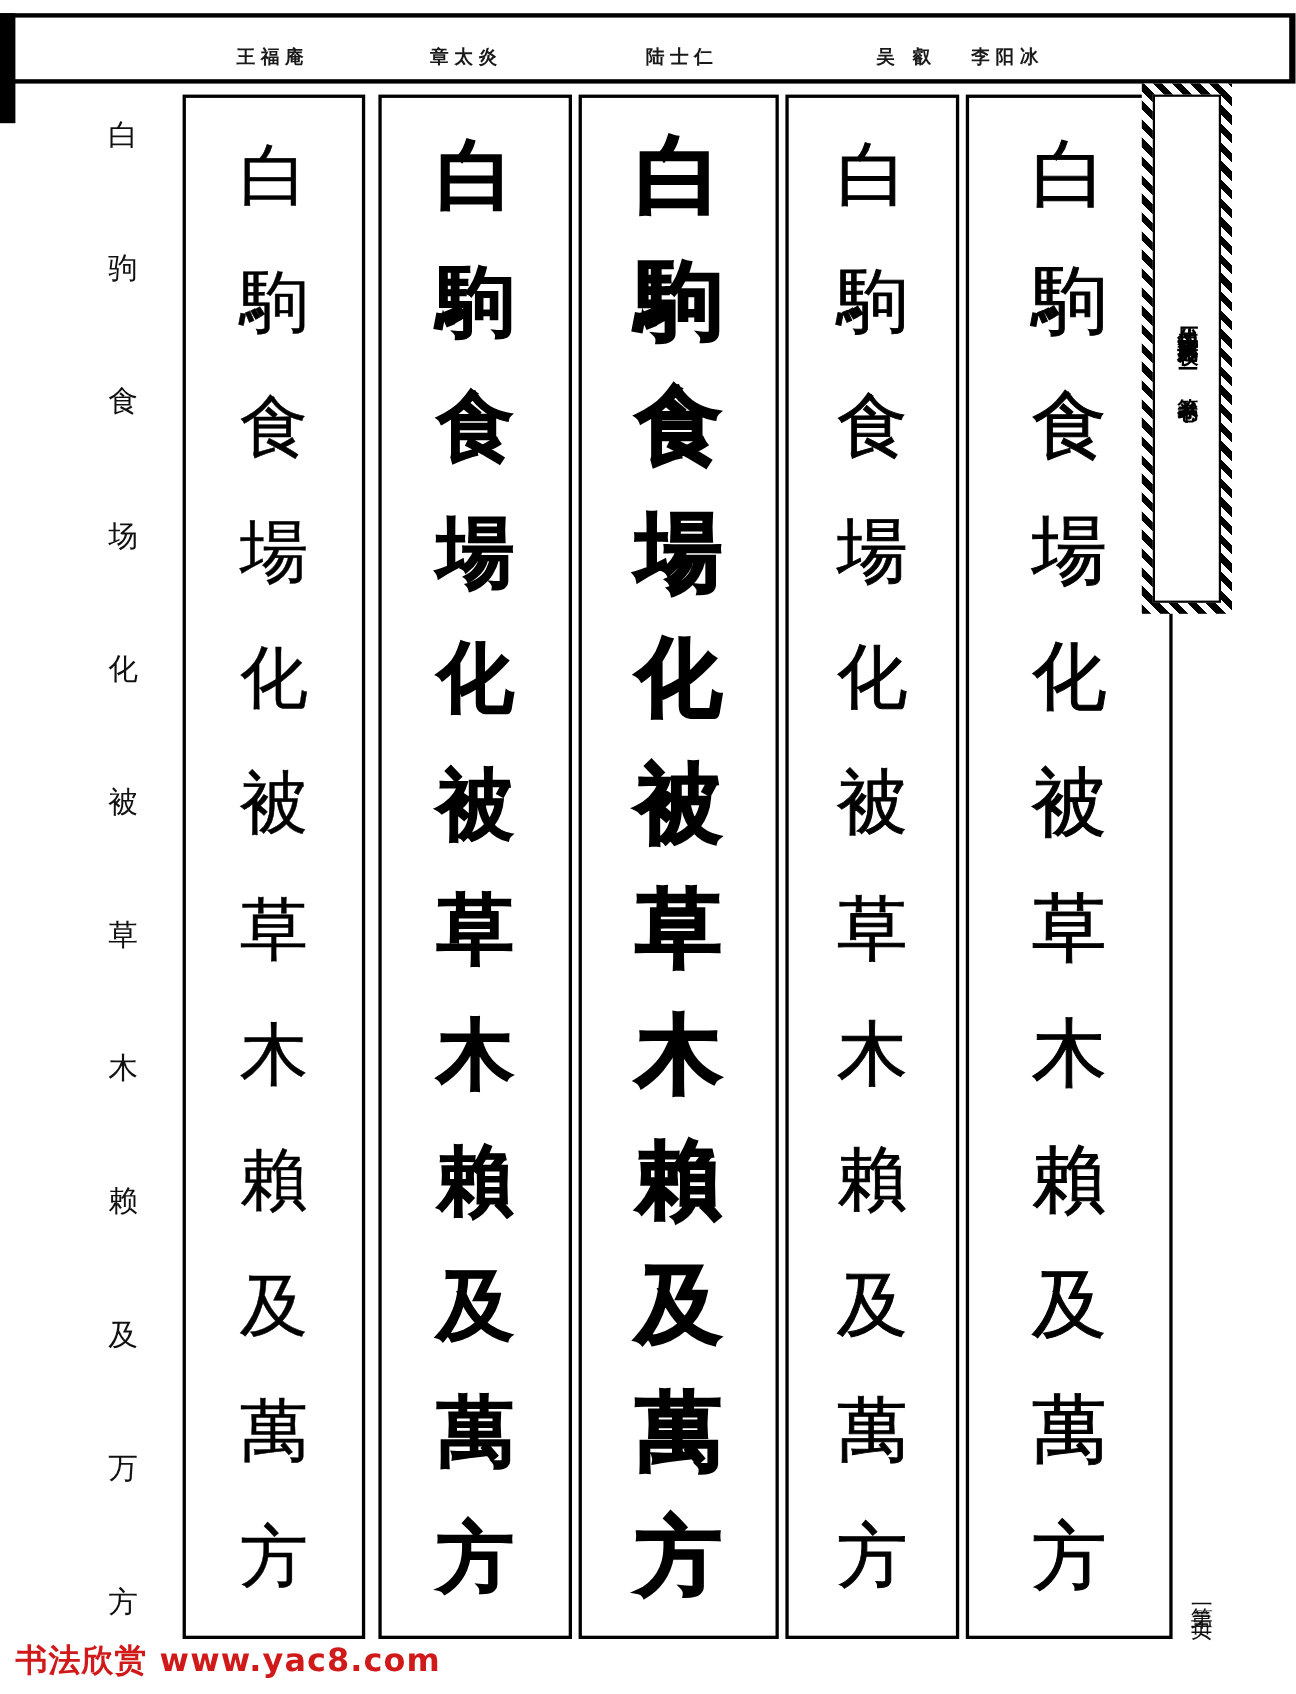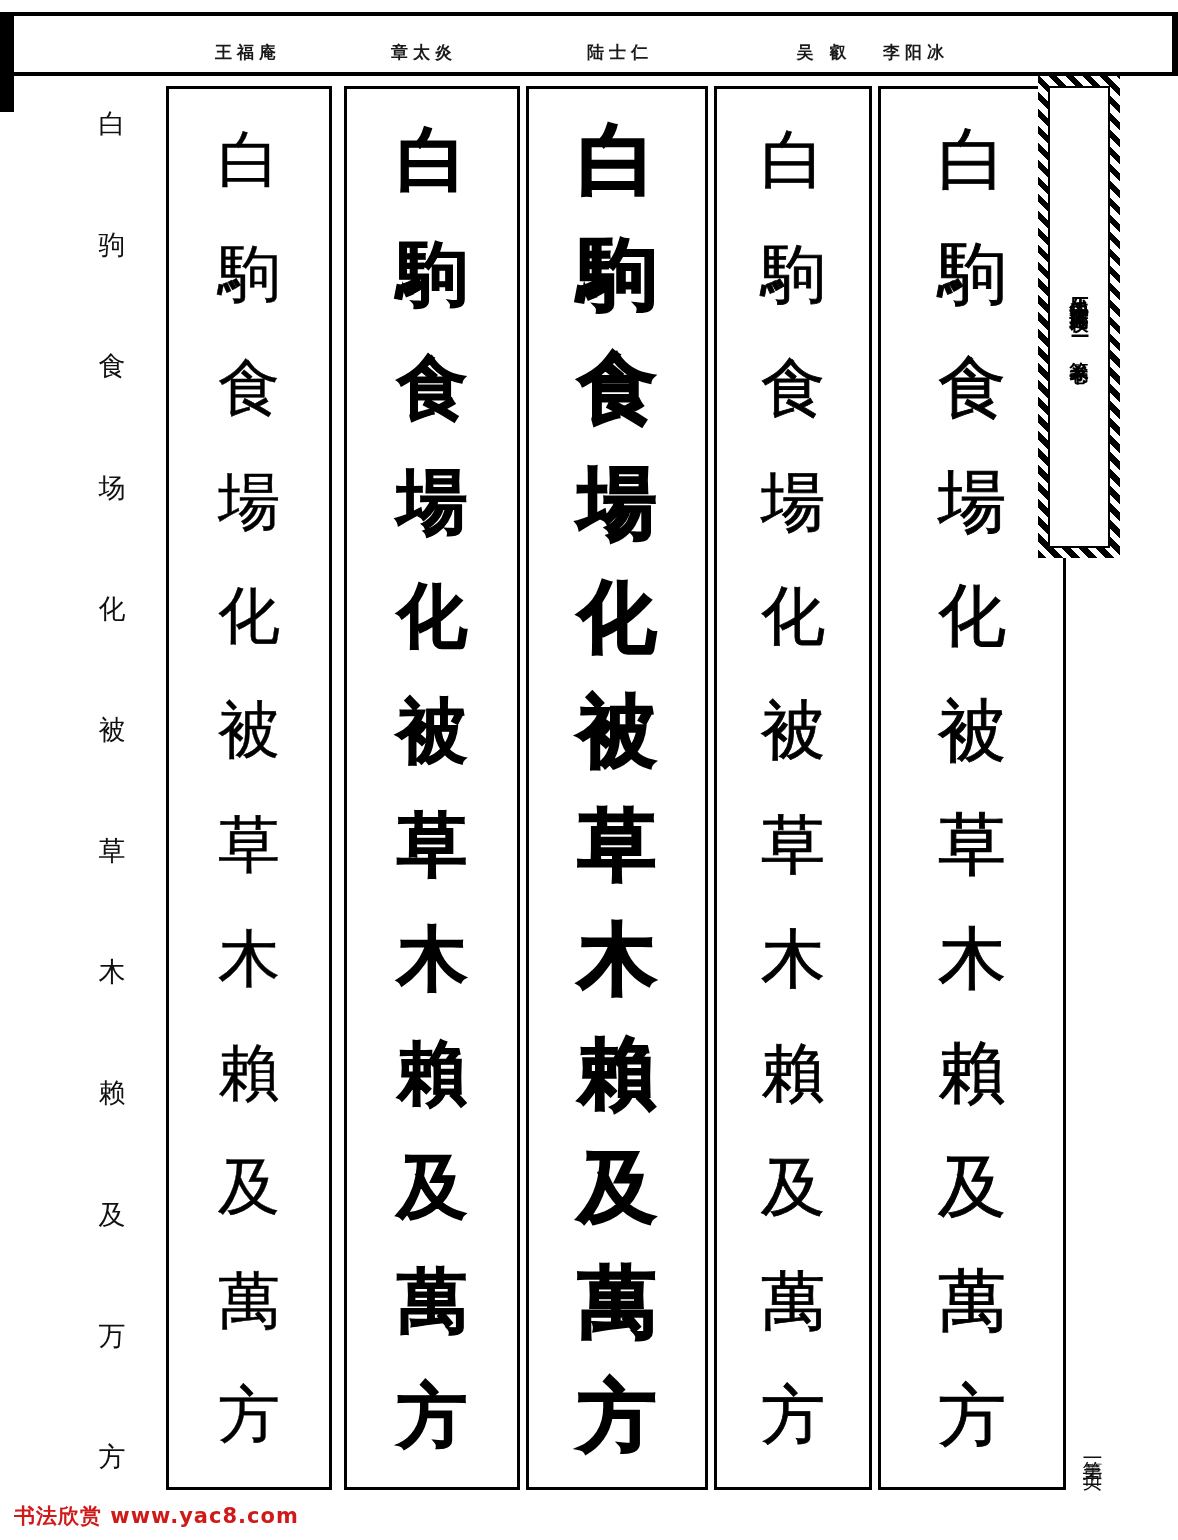--- a/index.html
+++ b/index.html
@@ -151,21 +151,21 @@
     color: #111111;
     font-family: "DejaVu Sans", sans-serif;
     letter-spacing: 3px;
     line-height: 1.1;
   }
   
   .watermark {
     position: absolute;
     left: 14px;
     bottom: 10px;
-    font-size: 21px;
+    font-size: 29px;
     font-weight: bold;
     color: #d01a1a;
     font-family: "DejaVu Sans", sans-serif;
     letter-spacing: 1px;
     white-space: nowrap;
   }
   
   .edge-left {
     position: absolute;
     left: 0;

